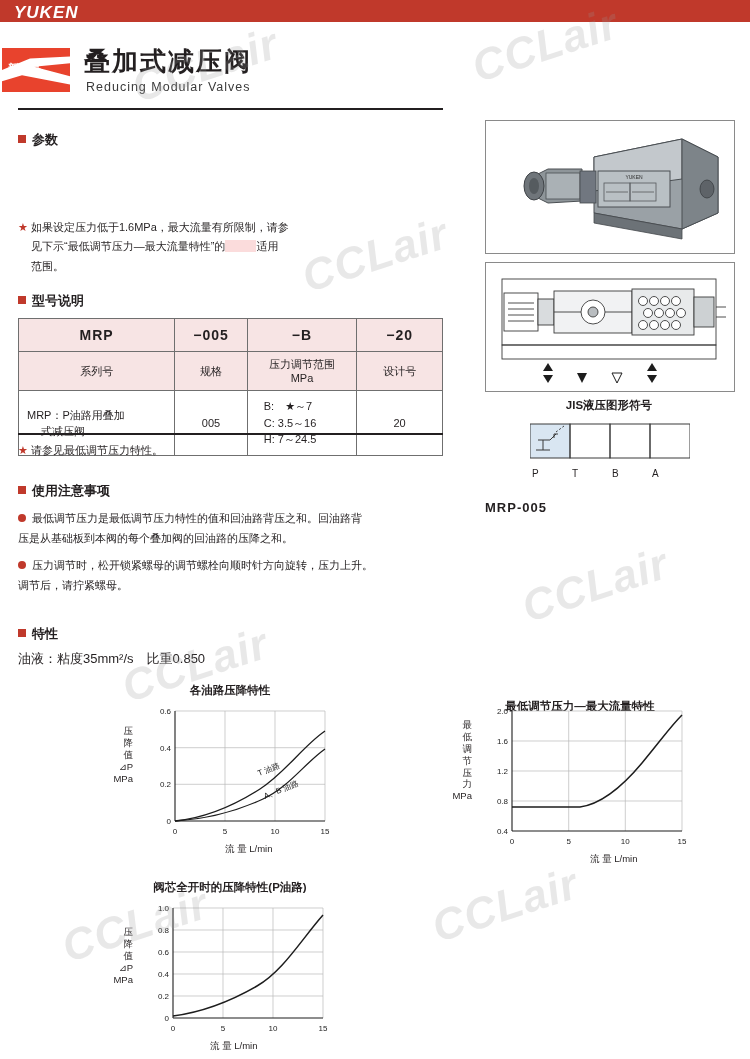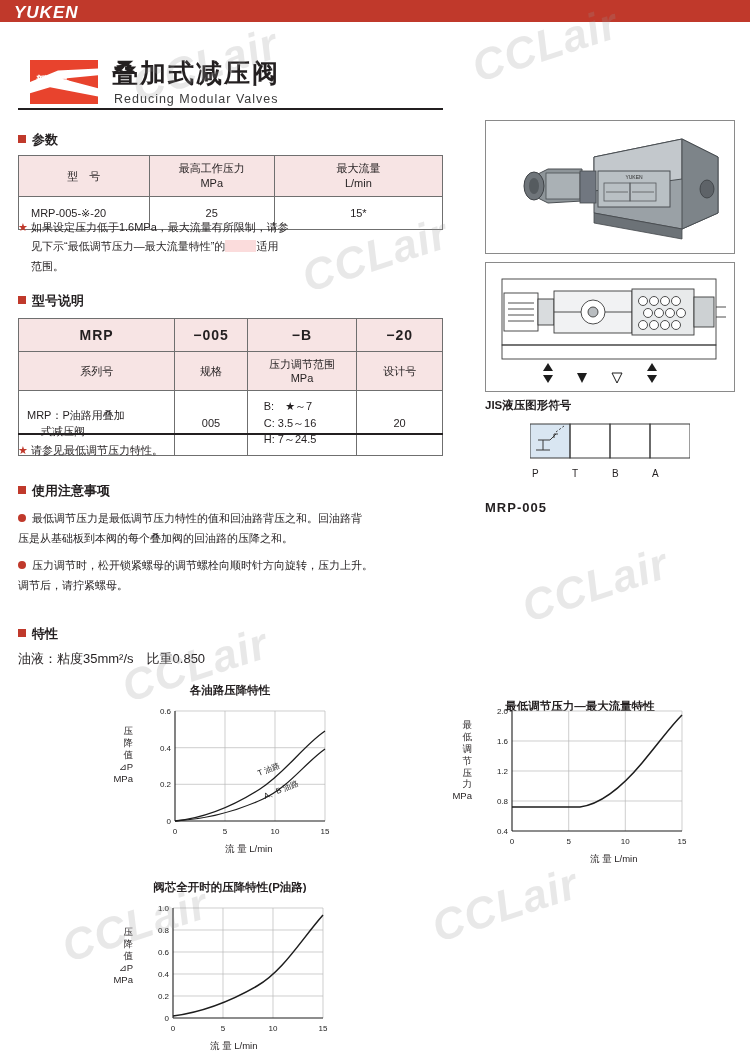--- a/index.html
+++ b/index.html
@@ -8,21 +8,21 @@
     background:#ffffff;
     font-family:"Liberation Sans","DejaVu Sans",sans-serif;
     color:#231f20;overflow:hidden;
   }
   .page{position:relative;width:750px;height:1059px;}
 
   
   .topbar{position:absolute;left:0;top:0;width:750px;height:22px;background:#c0392b;}
   .logo{position:absolute;left:14px;top:3px;color:#fff;font-size:17px;font-weight:bold;letter-spacing:1px;font-style:italic;}
 
-  .title-row{position:absolute;left:30px;top:44px;width:420px;height:60px;margin-top:12px;}
+  .title-row{position:absolute;left:2px;top:44px;width:420px;height:60px;}
   .newprod{position:absolute;left:0;top:4px;width:68px;height:44px;background:#e8432d;overflow:hidden;}
   .newprod .swoosh{position:absolute;left:-4px;top:8px;width:80px;height:30px;background:#fff;
      clip-path:polygon(0 52%,40% 8%,100% 0,100% 22%,45% 36%,100% 74%,100% 100%,30% 64%,0 88%);}
   .newprod .np-text{position:absolute;left:6px;top:13px;color:#fff;font-size:11px;font-weight:bold;z-index:2;}
   .main-title{position:absolute;left:82px;top:0px;font-size:26px;font-weight:bold;letter-spacing:2px;}
   .sub-title{position:absolute;left:84px;top:36px;font-size:12.5px;letter-spacing:1px;color:#3b3b3b;}
   .title-rule{position:absolute;left:18px;top:108px;width:425px;height:2px;background:#231f20;}
 
   
   .sec{position:absolute;font-size:13px;font-weight:bold;}
@@ -56,21 +56,21 @@
   
   .caut{position:absolute;left:18px;top:508px;width:428px;font-size:11px;line-height:1.85;}
   .caut .bullet{display:inline-block;width:8px;height:8px;border-radius:50%;background:#c0392b;margin-right:6px;vertical-align:0px;}
   .caut p{margin:0 0 6px 0;text-indent:0;}
 
   .oil{position:absolute;left:18px;top:650px;font-size:13px;}
 
   
   .photo{position:absolute;left:485px;top:120px;width:248px;height:132px;border:1px solid #8a8a8a;background:#ffffff;overflow:hidden;}
   .diagram{position:absolute;left:485px;top:262px;width:248px;height:128px;border:1px solid #8a8a8a;background:#ffffff;overflow:hidden;}
-  .jis-label{position:absolute;left:485px;top:398px;width:248px;text-align:left;font-size:11.5px;font-weight:bold;}
+  .jis-label{position:absolute;left:485px;top:398px;width:248px;text-align:center;font-size:11.5px;font-weight:bold;}
   .jis-sym{position:absolute;left:530px;top:420px;width:160px;height:44px;}
   .jis-ports{position:absolute;left:530px;top:468px;width:160px;font-size:10px;}
   .model-label{position:absolute;left:485px;top:500px;width:248px;font-size:13px;font-weight:bold;letter-spacing:1px;}
 
   
   .chart{position:absolute;}
   .chart-title{position:absolute;text-align:center;font-size:11.5px;font-weight:bold;width:100%;}
   .axis-label{position:absolute;font-size:9.5px;line-height:1.25;}
   svg{display:block;}
 
@@ -94,42 +94,20 @@
     </div>
     <div class="main-title">叠加式减压阀</div>
     <div class="sub-title">Reducing Modular Valves</div>
   </div>
   <div class="title-rule"></div>
 
   <div class="sec" style="left:18px;top:131px">
     <span class="sq"></span><span>参数</span>
   </div>
 
-  <table class="tbl1">
-    <thead>
-      <tr>
-        <th class="c1">
-          <span>型　号</span>
-        </th>
-        <th class="c2">
-          <span>最高工作压力</span><br><span>MPa</span>
-        </th>
-        <th class="c3">
-          <span>最大流量</span><br><span>L/min</span>
-        </th>
-      </tr>
-    </thead>
-    <tbody>
-      <tr>
-        <td class="left">MRP-005-※-20</td>
-        <td>25</td>
-        <td>15*</td>
-      </tr>
-    </tbody>
-  </table>
 
   <div class="note1">
     <div><span class="star">★</span><span>如果设定压力低于1.6MPa，最大流量有所限制，请参</span></div>
     <div style="padding-left:13px"><span>见下示“最低调节压力—最大流量特性”的</span><span class="hl">&nbsp;</span><span>适用</span></div>
     <div style="padding-left:13px"><span>范围。</span></div>
   </div>
 
   <div class="sec" style="left:18px;top:292px">
     <span class="sq"></span><span>型号说明</span>
   </div>

